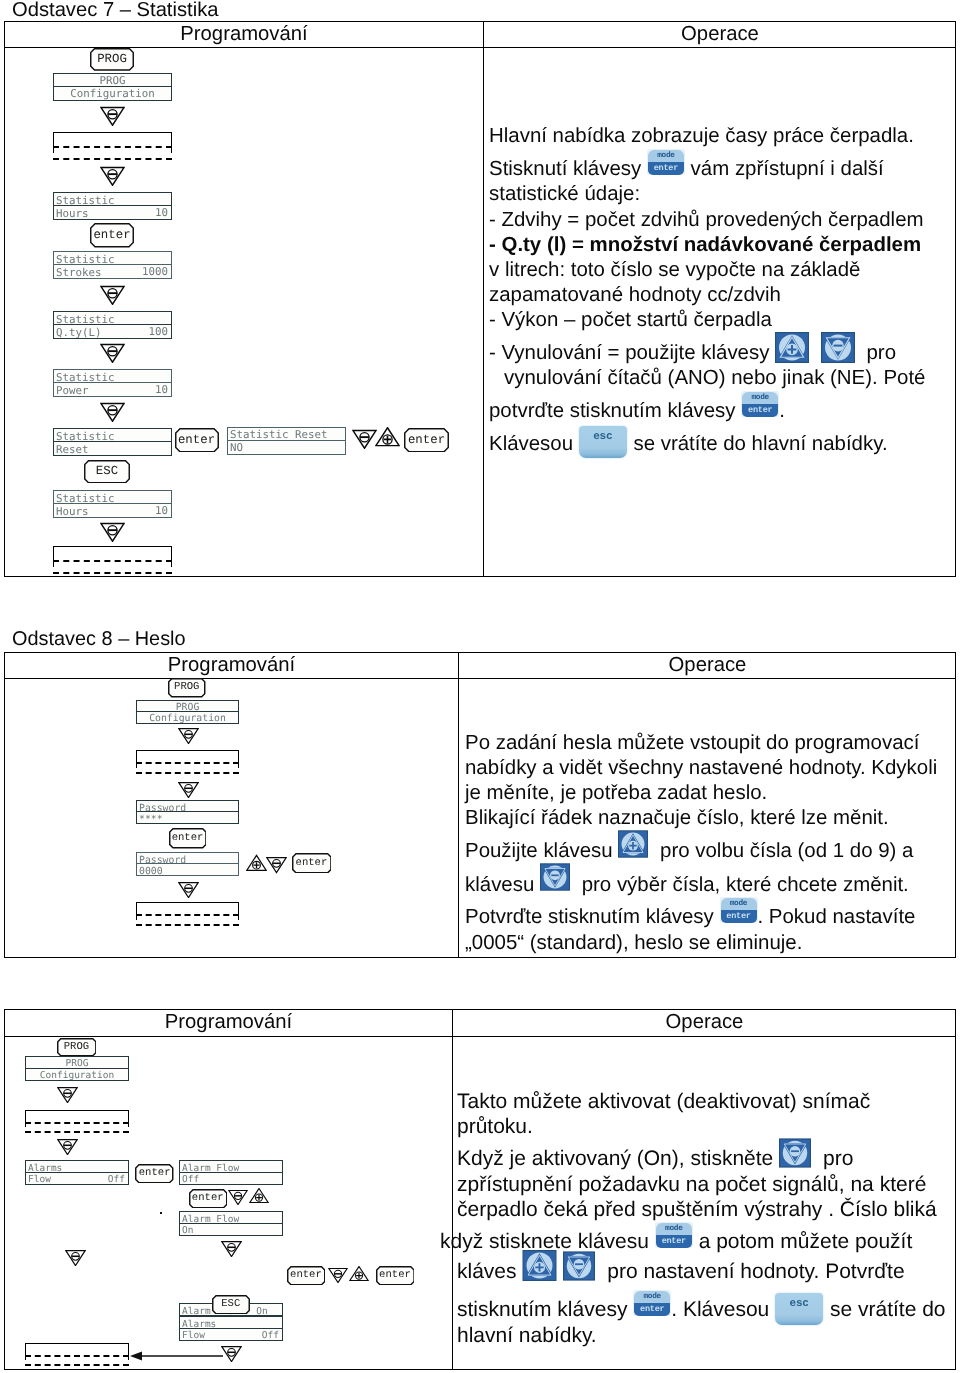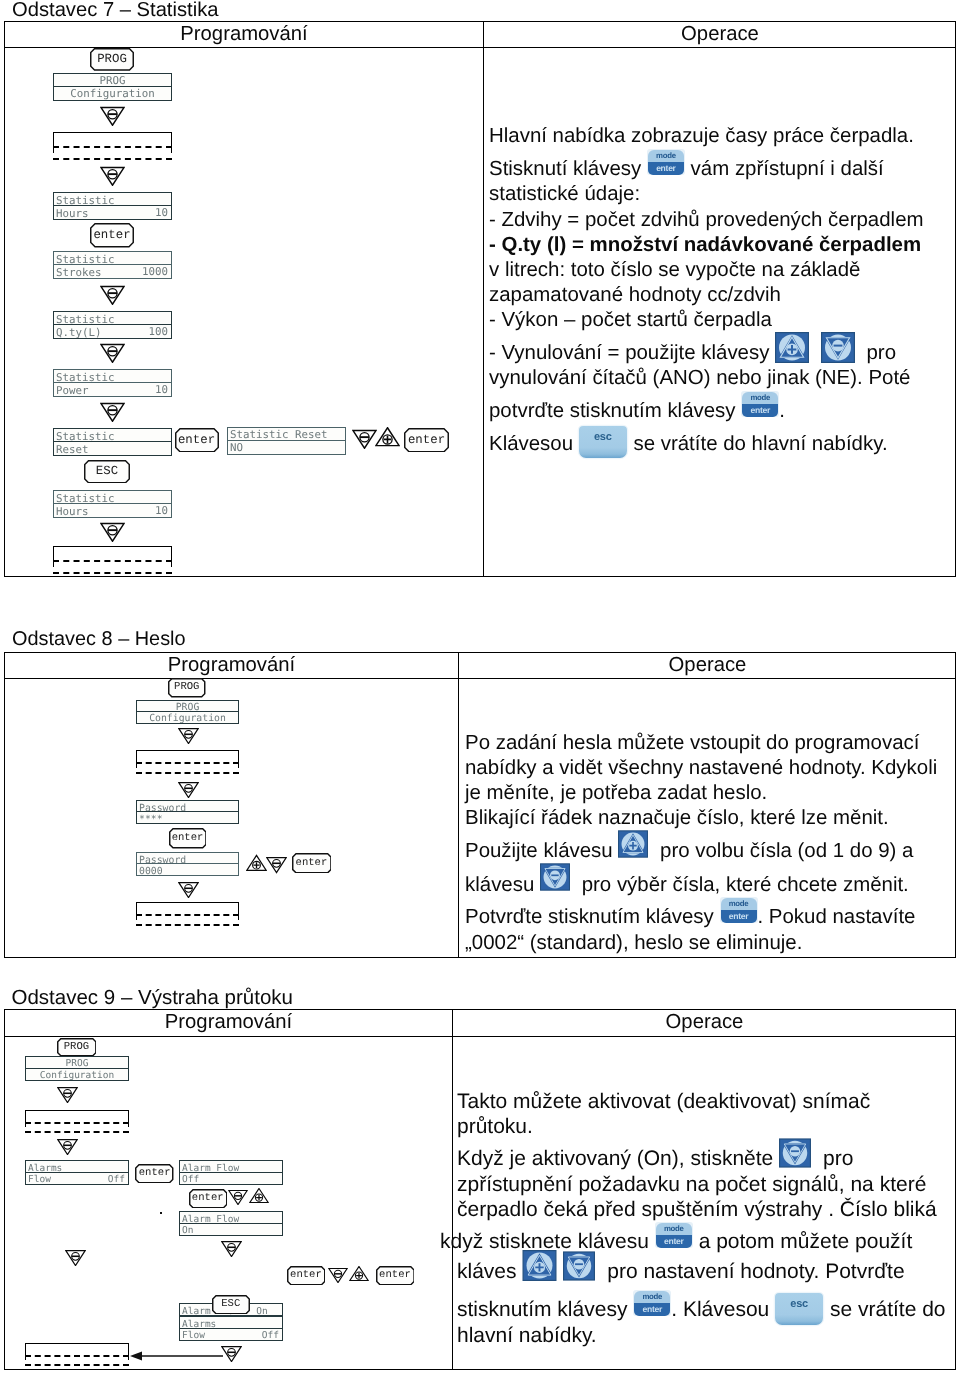--- a/index.html
+++ b/index.html
@@ -44,21 +44,21 @@
   .dashbox:before{content:"";position:absolute;left:0;top:0;right:0;height:0;border-top:1.7px solid #000;}
   .dashbox:after{content:"";position:absolute;left:0;right:0;top:50%;height:50%;
      border-top:2px dashed #000;border-bottom:2px dashed #000;box-sizing:border-box;}
   .dashbox i{position:absolute;top:0;width:0;height:75%;border-left:1.7px solid #000;}
   .dashbox i.l{left:0;} .dashbox i.r{right:0;}
 
   
   .txt{position:absolute;white-space:nowrap;font-size:20.45px;line-height:20.45px;color:#0b0b0b;}
   .txt.t3{font-size:21px;line-height:21px;}
   .ibtn{display:inline-block;position:relative;vertical-align:baseline;height:0;width:0;}
-  .ibtn > .gfx{position:absolute;left:0;}
+  .ibtn > .gfx{position:absolute;left:0;font-family:Liberation Mono, monospace;}
 
   
   .me-w{width:38px;}
   .modeenter{width:38px;height:26px;top:-26px;overflow:hidden;background:#e7f1f8;
      font-family:"Liberation Sans",sans-serif;
      border-radius:3px;padding:1px 1px 0 1px;box-sizing:border-box;}
   .modeenter .me-top{display:block;height:12px;line-height:12px;background:#a6cbe6;color:#23598f;
      font-size:7.8px;font-weight:bold;text-align:center;letter-spacing:-0.3px;
      border-radius:6px 6px 0 0;}
   .modeenter .me-bot{display:block;height:13px;line-height:13px;background:#2b67aa;color:#c5ddf0;
@@ -274,21 +274,21 @@
           </span></span> <span class="ibtn sq-w"><span class="gfx sqbtn">
             <svg viewBox="0 0 34 31" width="34" height="31">
               <rect x="0.6" y="0.6" width="32.8" height="29.8" fill="#2f64a8" stroke="#24507f" stroke-width="1.2"></rect>
               <circle cx="17" cy="15.5" r="13" fill="#bcd8ee"></circle>
               <path d="M3.7 5 L30.3 5 L17 27.8 Z" fill="#2f64a8"></path>
               <path d="M5.4 5.8 L28.6 5.8 L17 25.8 Z" fill="none" stroke="#bcd8ee" stroke-width="1.1"></path>
               <circle cx="17" cy="13.6" r="5.8" fill="#bcd8ee"></circle>
               <path d="M12.6 13.6 H21.4" stroke="#2f64a8" stroke-width="2"></path>
             </svg>
           </span></span> <span>pro</span></div>
-    <div class="txt" style="left:489px;top:367.8px;"><span>vynulování čítačů (ANO) nebo jinak (NE). Poté</span></div>
+    <div class="txt" style="left:504px;top:367.8px;"><span>vynulování čítačů (ANO) nebo jinak (NE). Poté</span></div>
     <div class="txt" style="left:489px;top:400.5px;"><span>potvrďte stisknutím klávesy</span> <span class="ibtn me-w"><span class="gfx modeenter">
             <span class="me-top">mode</span>
             <span class="me-bot">enter</span>
           </span></span><span>.</span></div>
     <div class="txt" style="left:489px;top:433.7px;"><span>Klávesou</span> <span class="ibtn esc-w"><span class="gfx escbtn">
             <span class="esc-lbl">esc</span>
           </span></span> <span>se vrátíte do hlavní nabídky.</span></div>
   </div>
 
   <div class="sec-title" style="left:12px;top:629.1px;font-size:19.9px;">Odstavec 8 – Heslo</div>
@@ -390,24 +390,23 @@
               <path d="M3.7 5 L30.3 5 L17 27.8 Z" fill="#2f64a8"></path>
               <path d="M5.6 5.9 L28.4 5.9 L17 25.6 Z" fill="none" stroke="#bcd8ee" stroke-width="1"></path>
               <circle cx="17" cy="13.6" r="5.6" fill="#bcd8ee"></circle>
               <path d="M12.8 13.6 H21.2" stroke="#2f64a8" stroke-width="1.9"></path>
             </svg>
           </span></span> <span>pro výběr čísla, které chcete změnit.</span></div>
     <div class="txt" style="left:465px;top:907.4px;"><span>Potvrďte stisknutím klávesy</span> <span class="ibtn me-w"><span class="gfx modeenter">
             <span class="me-top">mode</span>
             <span class="me-bot">enter</span>
           </span></span><span>. Pokud nastavíte</span></div>
-    <div class="txt" style="left:465px;top:932.5px;"><span>„0002“ (standard), heslo se eliminuje.</span></div>
-  </div>
-
-  <div class="sec-title" style="left:11.5px;top:988px;font-size:20.5px;">Odstavec 9 – Výstraha průtoku</div>
+    <div class="txt" style="left:465px;top:932.5px;"><span>„0005“ (standard), heslo se eliminuje.</span></div>
+  </div>
+
 
   <div class="tbl" style="left:4px;top:1009px;width:952px;height:361px;">
     <div class="hdr" style="height:27px;"></div>
     <div class="vdiv" style="left:447px;"></div>
     <div class="hdr-lbl" style="left:0;width:447px;">Programování</div>
     <div class="hdr-lbl" style="left:447px;width:505px;">Operace</div>
   </div>
 
   <div class="diag" id="d3">
       <div class="key" style="left:56.7px;top:1037.5px;width:39.6px;height:18.5px;">

